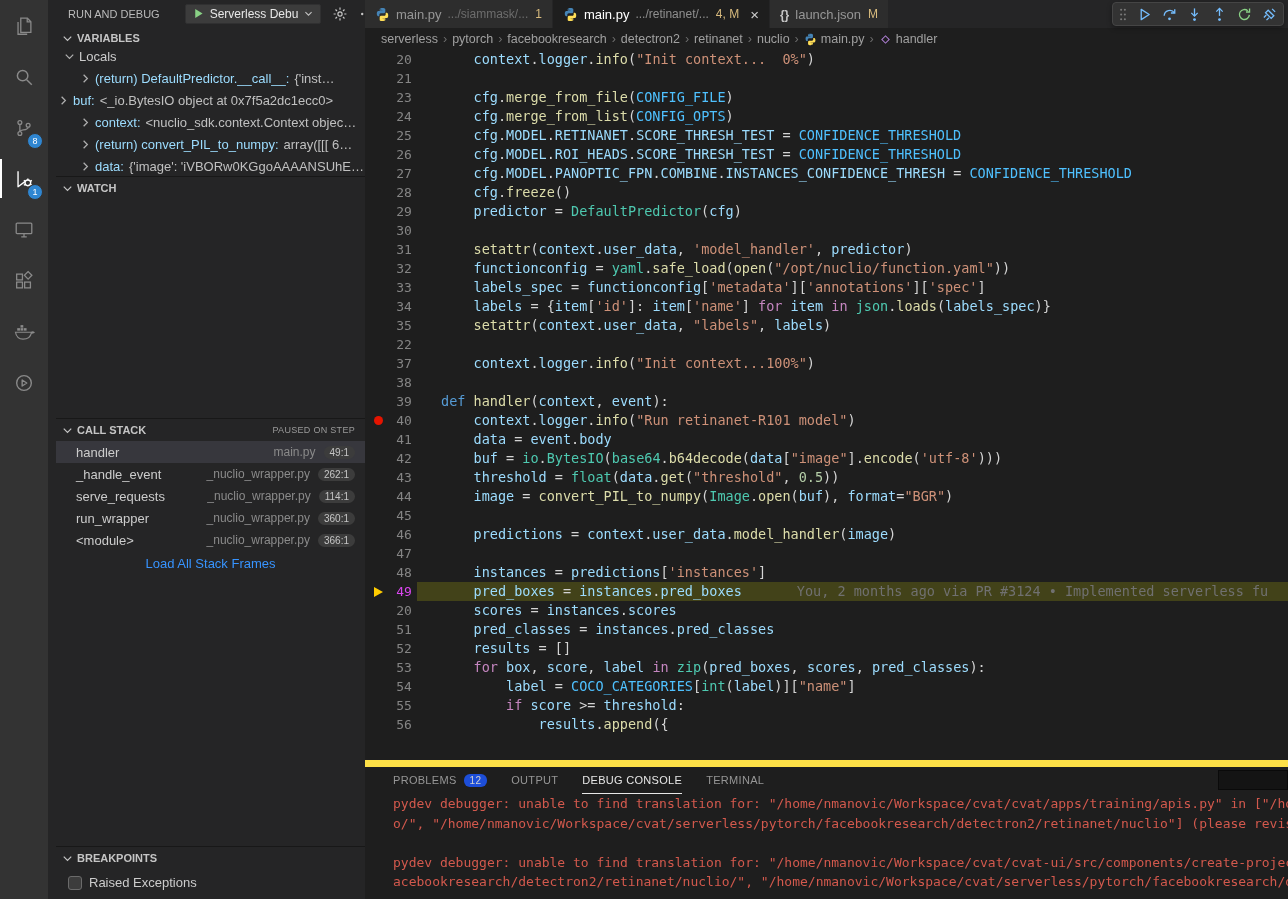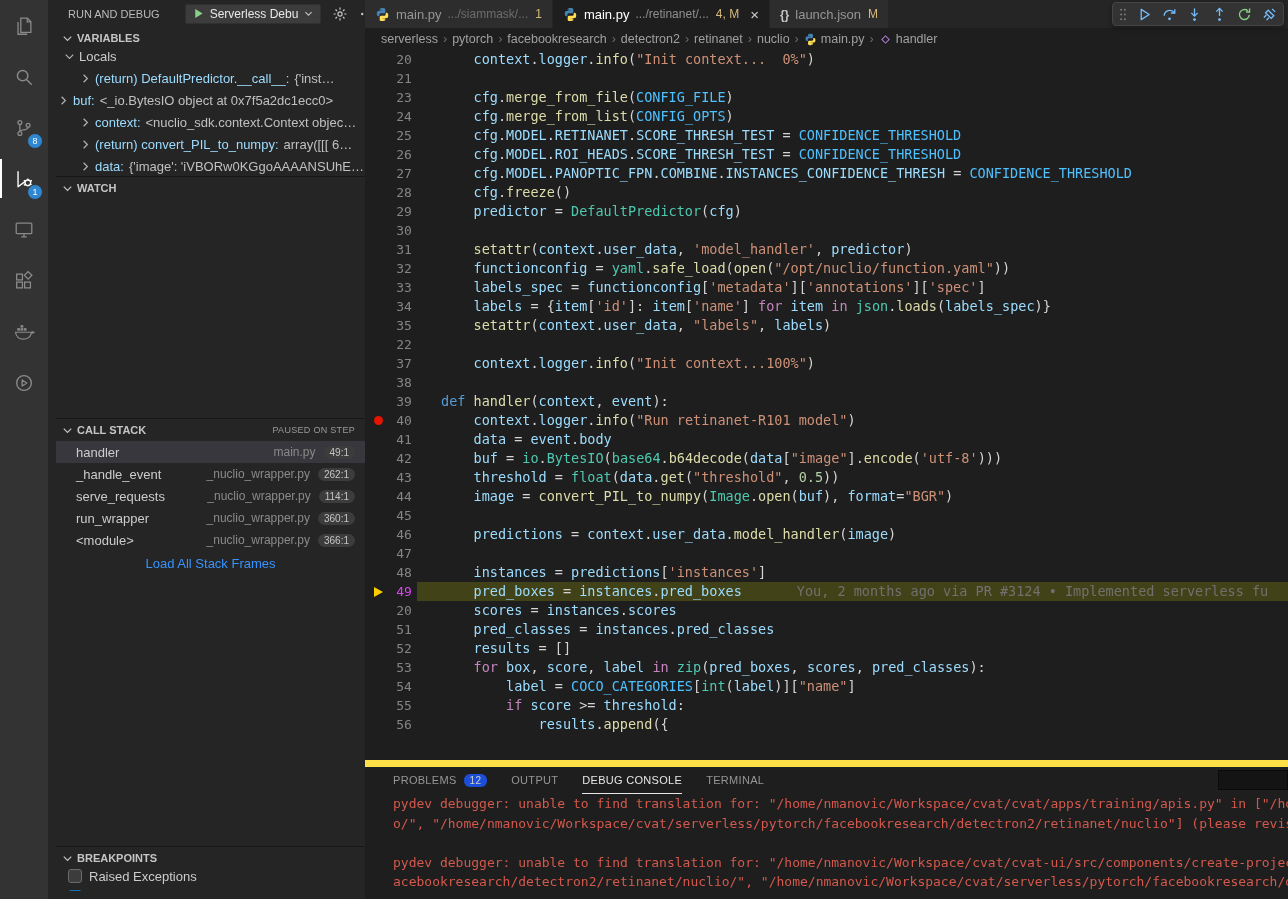--- a/index.html
+++ b/index.html
@@ -40,21 +40,21 @@
   .var-value{color:#c0c0c0}
   .scope-label{color:#cccccc;margin-left:2px}
 
   .frame-row{height:22px;display:flex;align-items:center;padding:0 10px 0 20px;font-size:13px;gap:8px;cursor:pointer;white-space:nowrap}
   .frame-row.active{background:#37373d}
   .frame-name{color:#cccccc}
   .frame-file{margin-left:auto;color:#8a8a8a;font-size:12px}
   .frame-pos{background:#3c3c3c;color:#c5c5c5;font-size:10px;border-radius:7px;padding:1px 6px;text-align:center;flex:none}
   .load-more{color:#3794ff;font-size:13px;text-align:center;margin-top:5px;cursor:pointer}
 
-  .bp-row{height:21px;display:flex;align-items:flex-start;gap:7px;padding-left:12px;font-size:13px;color:#cccccc;cursor:pointer}
+  .bp-row{height:21px;display:flex;align-items:flex-end;gap:7px;padding-left:12px;font-size:13px;color:#cccccc;cursor:pointer}
   .checkbox{width:14px;height:14px;border:1px solid #6b6b6b;background:#3c3c3c;border-radius:3px;display:flex;align-items:center;justify-content:center;font-size:10px;color:#ffffff;flex:none}
   .checkbox.checked{background:#1177bb;border-color:#1177bb}
 
   
   .editor{position:absolute;left:365px;top:0;width:923px;height:899px;background:#1e1e1e;overflow:hidden}
   .tabbar{height:28px;background:#252526;display:flex}
   .tab{display:flex;align-items:center;gap:6px;padding:0 10px;font-size:13px;background:#2d2d2d;color:#969696;border-right:1px solid #252526;cursor:pointer;white-space:nowrap}
   .tab.active{background:#1e1e1e;color:#ffffff}
   .tab-icon svg{width:15px;height:15px}
   .tab-path{color:#6d6d6d;font-size:12px}

